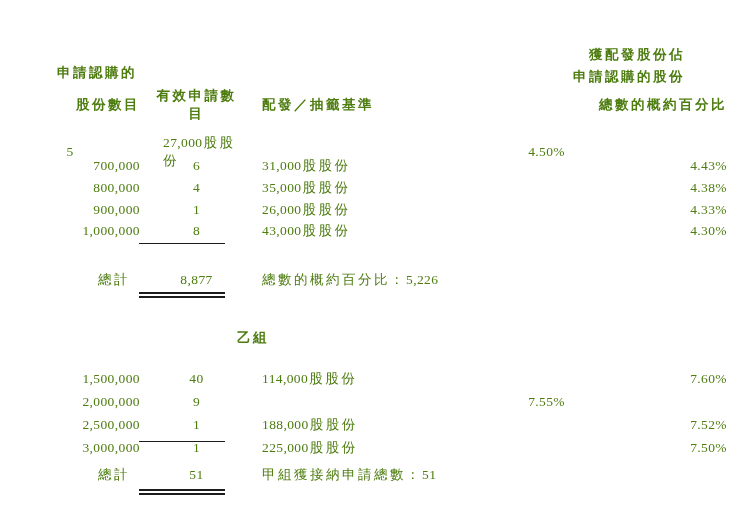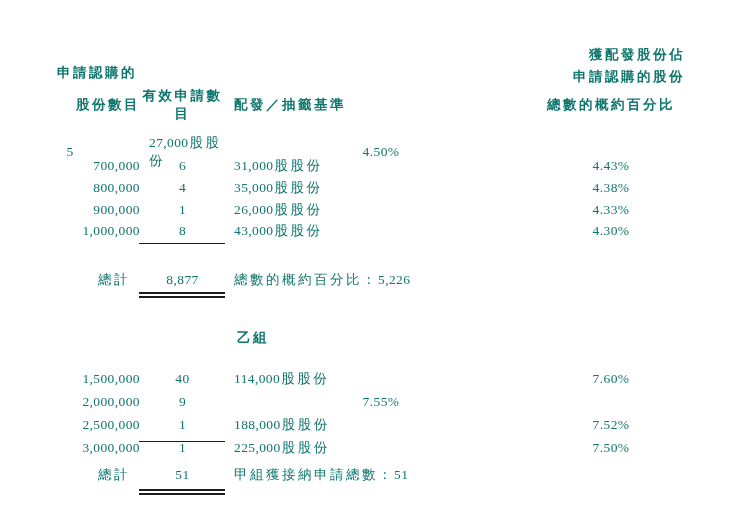--- a/index.html
+++ b/index.html
@@ -4,36 +4,37 @@
 <style>
   html,body{margin:0;padding:0;}
   body{
     background:#e8e8e8;
     font-family:"Liberation Serif","DejaVu Serif",serif;
   }
   .page{
     position:relative;
     width:734px;height:514px;
     background:#ffffff;
-    color:#0f766e;
+    color:#4d7c0f;
     font-size:13.5px;
     overflow:hidden;
   }
   .abs{position:absolute;}
   .cjk{letter-spacing:2.5px;}
   .num{letter-spacing:0.4px;}
   .grid{
     display:grid;
     grid-template-columns:140px 85px 312px 148px;
     align-items:center;
+    gap:14px;
   }
   .c1{text-align:right;}
   .c2{text-align:center;}
   .c3{padding-left:9px;}
-  .c4{text-align:center;}
+  .c4{text-align:right;}
   .unit{margin-left:1px;}
   .hdr{font-weight:bold;}
   .hdr-right{
     left:0;top:44px;width:685px;
     text-align:right;line-height:22.4px;
   }
   .hdr-left-l1{left:57px;top:64px;}
   .hdr-row{left:0;top:87px;width:685px;height:17px;}
   .rows-a{left:0;top:134px;width:685px;}
   .rows-a .grid{height:21.6px;}

